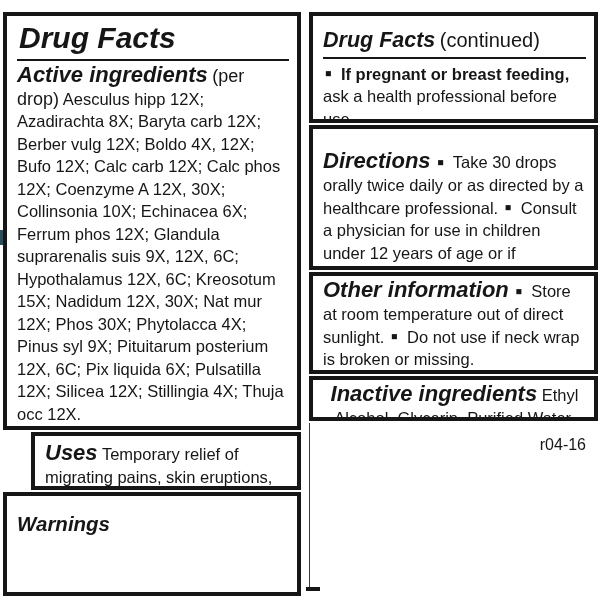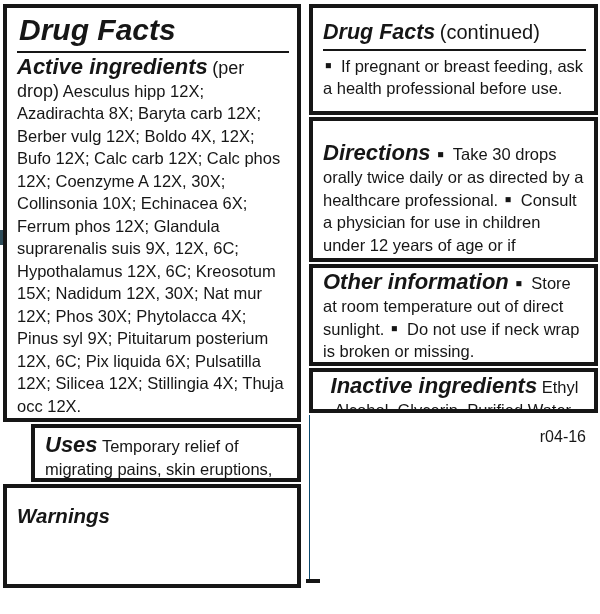--- a/index.html
+++ b/index.html
@@ -5,21 +5,21 @@
   html, body { margin: 0; padding: 0; background: #ffffff; }
   .label {
     position: relative;
     width: 600px;
     height: 614px;
     background: #ffffff;
     color: #161616;
     font-family: "Liberation Sans", sans-serif;
     overflow: hidden;
   }
-  .col { position: absolute; top: 4px; }
+  .col { position: absolute; top: 12px; }
   .col-left  { left: 3px;  width: 298px; }
   .col-right { left: 309px; width: 289px; }
 
   .box {
     box-sizing: border-box;
     border: 4px solid #161616;
     background: #ffffff;
     padding: 2px 8px 2px 10px;
     margin-bottom: 2px;
     overflow: hidden;
@@ -42,21 +42,21 @@
   .note { font-size: 18px; font-weight: normal; font-style: normal; }
 
   .box-main   { height: 418px; }
   .box-uses   { height: 58px;  padding-top: 6px; margin-left: 28px; }
   .box-warn   { height: 104px; padding-top: 15px; }
 
   .purpose { text-align: right; padding-right: 2px; }
   .purpose .h2 { margin-right: 7px; }
 
   .bullet { font-size: 10.5px; vertical-align: 2.5px; margin: 0 5px 0 2px; letter-spacing: 0; }
-  .b { font-weight: normal; text-align: center; }
+  .b { font-weight: bold; text-align: center; }
   .arrow { font-size: 21px; margin-left: 7px; vertical-align: -1px; }
 
   .cont-title { font-style: italic; font-weight: bold; font-size: 21.5px; line-height: 26px; }
   .cont-note  { font-size: 20px; font-weight: normal; font-style: normal; }
 
   .box-cont     { height: 111px; padding-top: 11px; }
   .box-dir      { height: 145px; padding-top: 21px; }
   .box-other    { height: 102px; padding-top: 3px; }
   .box-inactive { height: 45px;  padding-top: 3px; text-align: center; }
 

